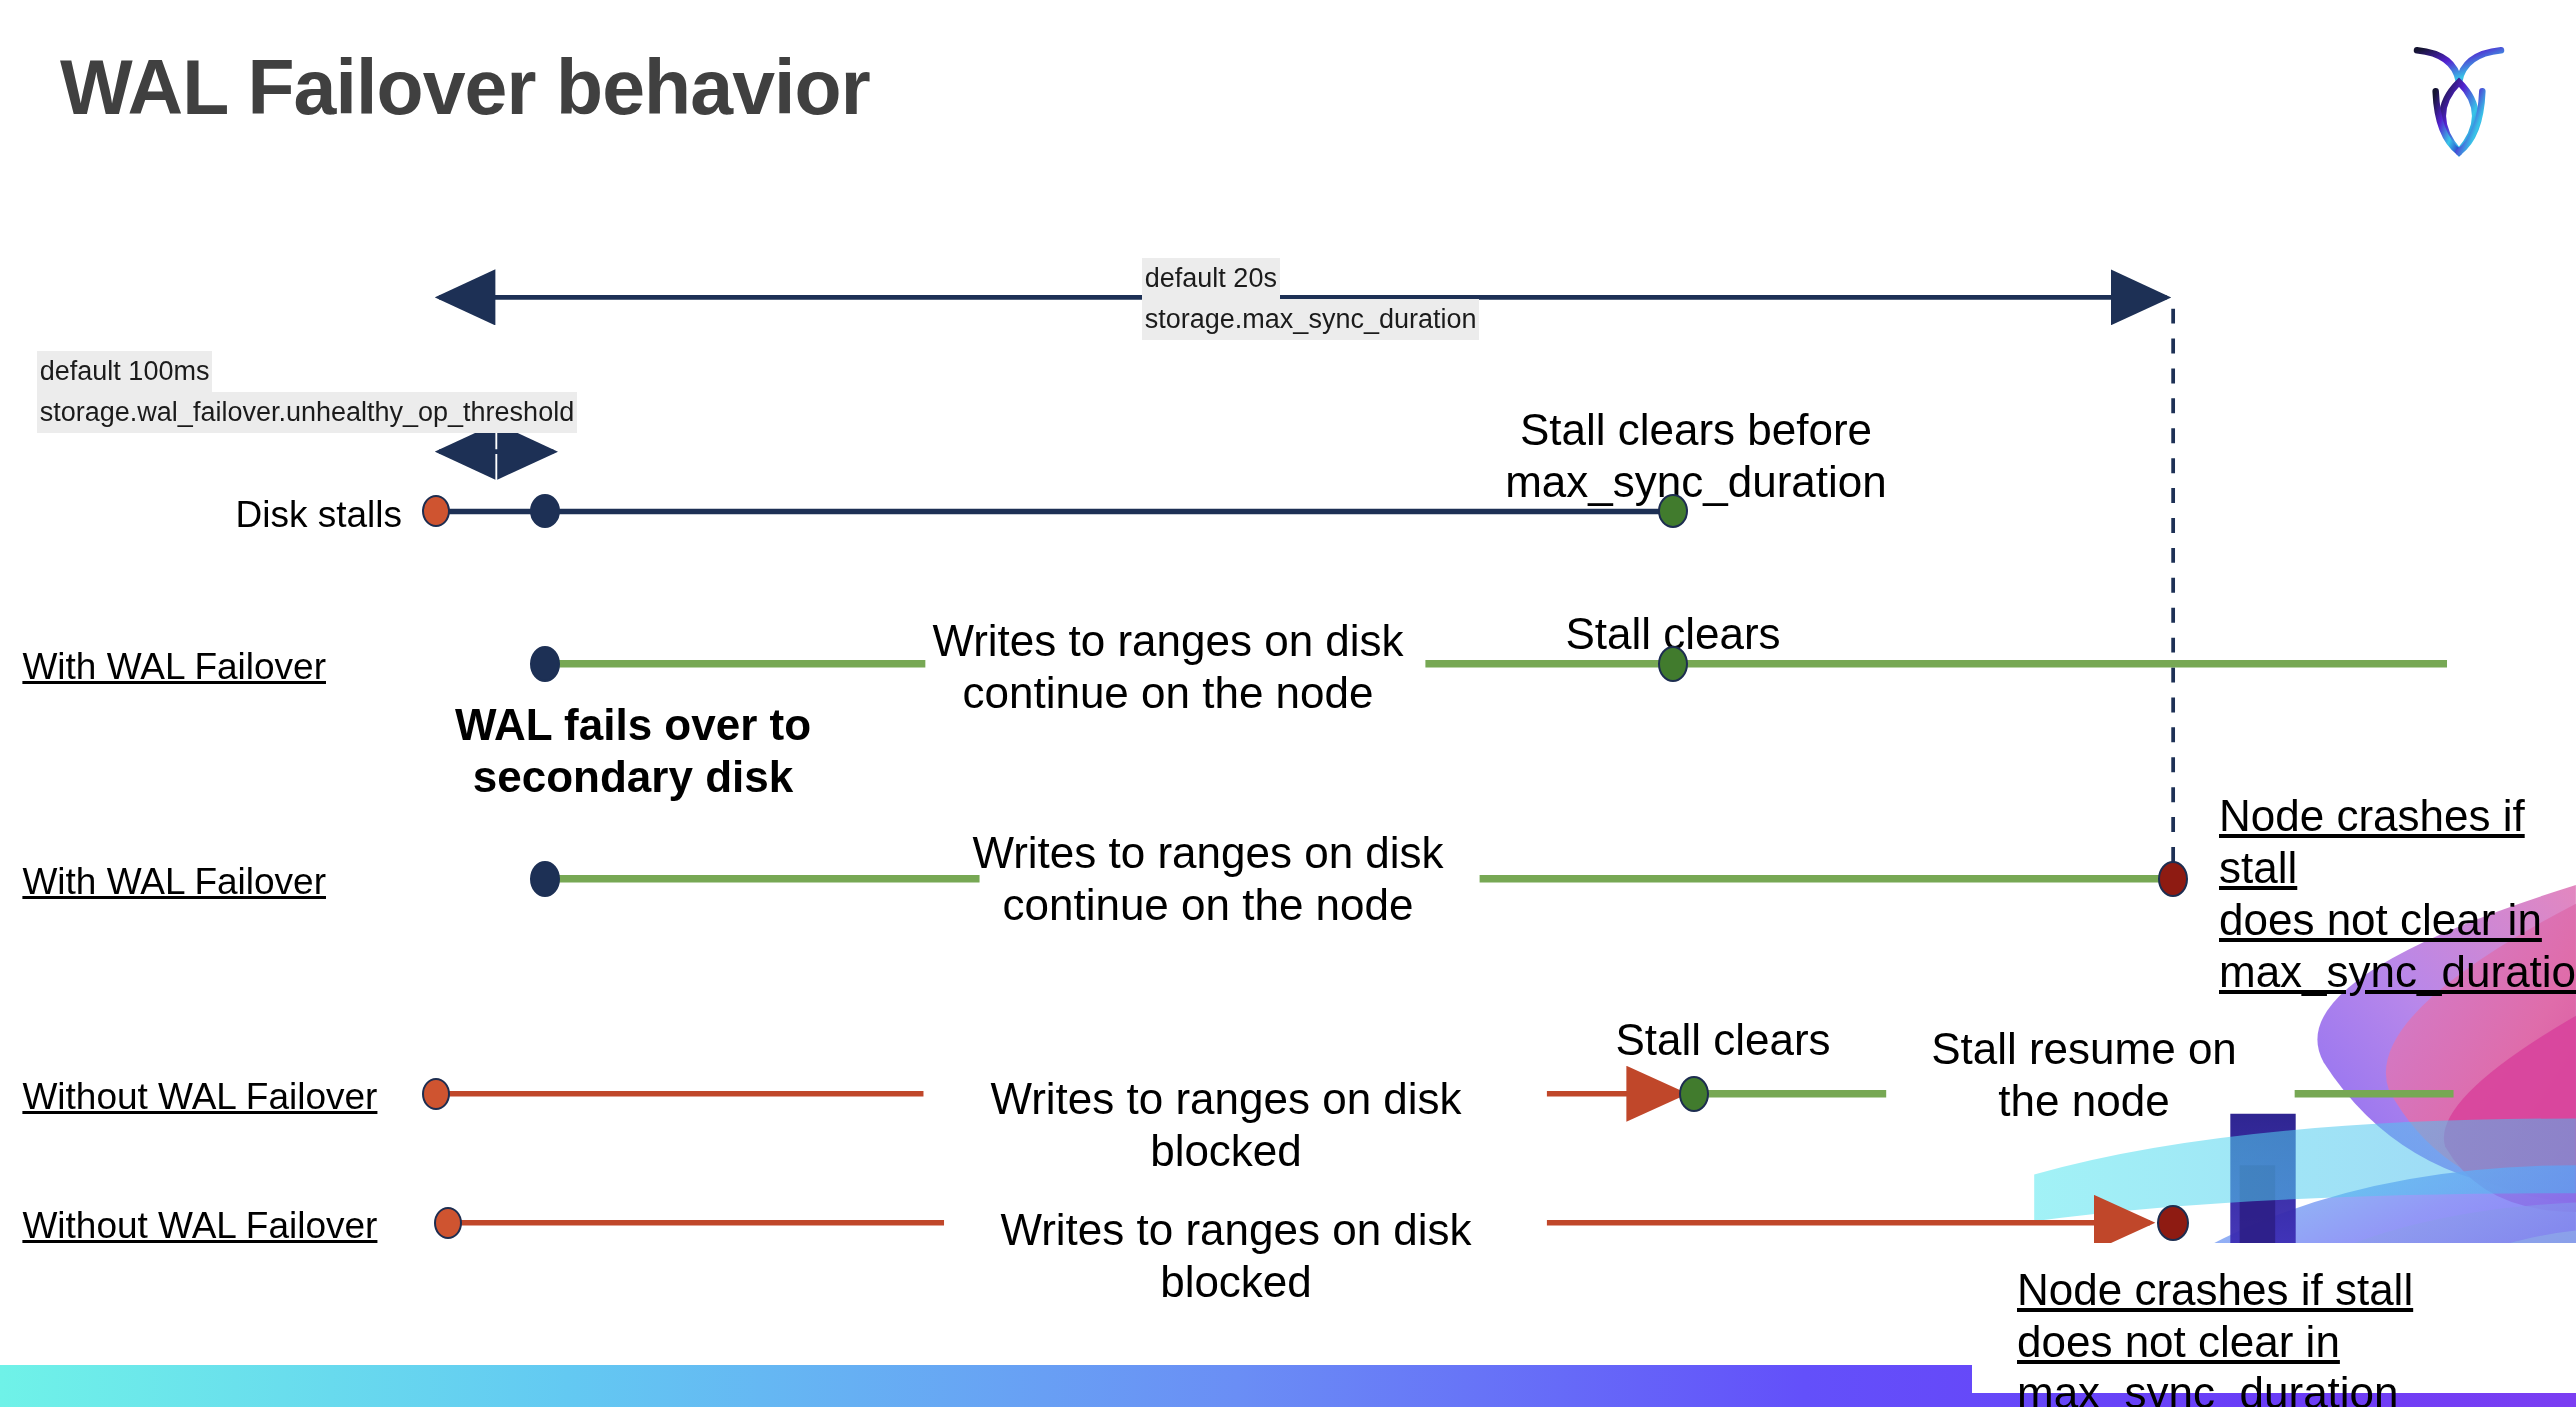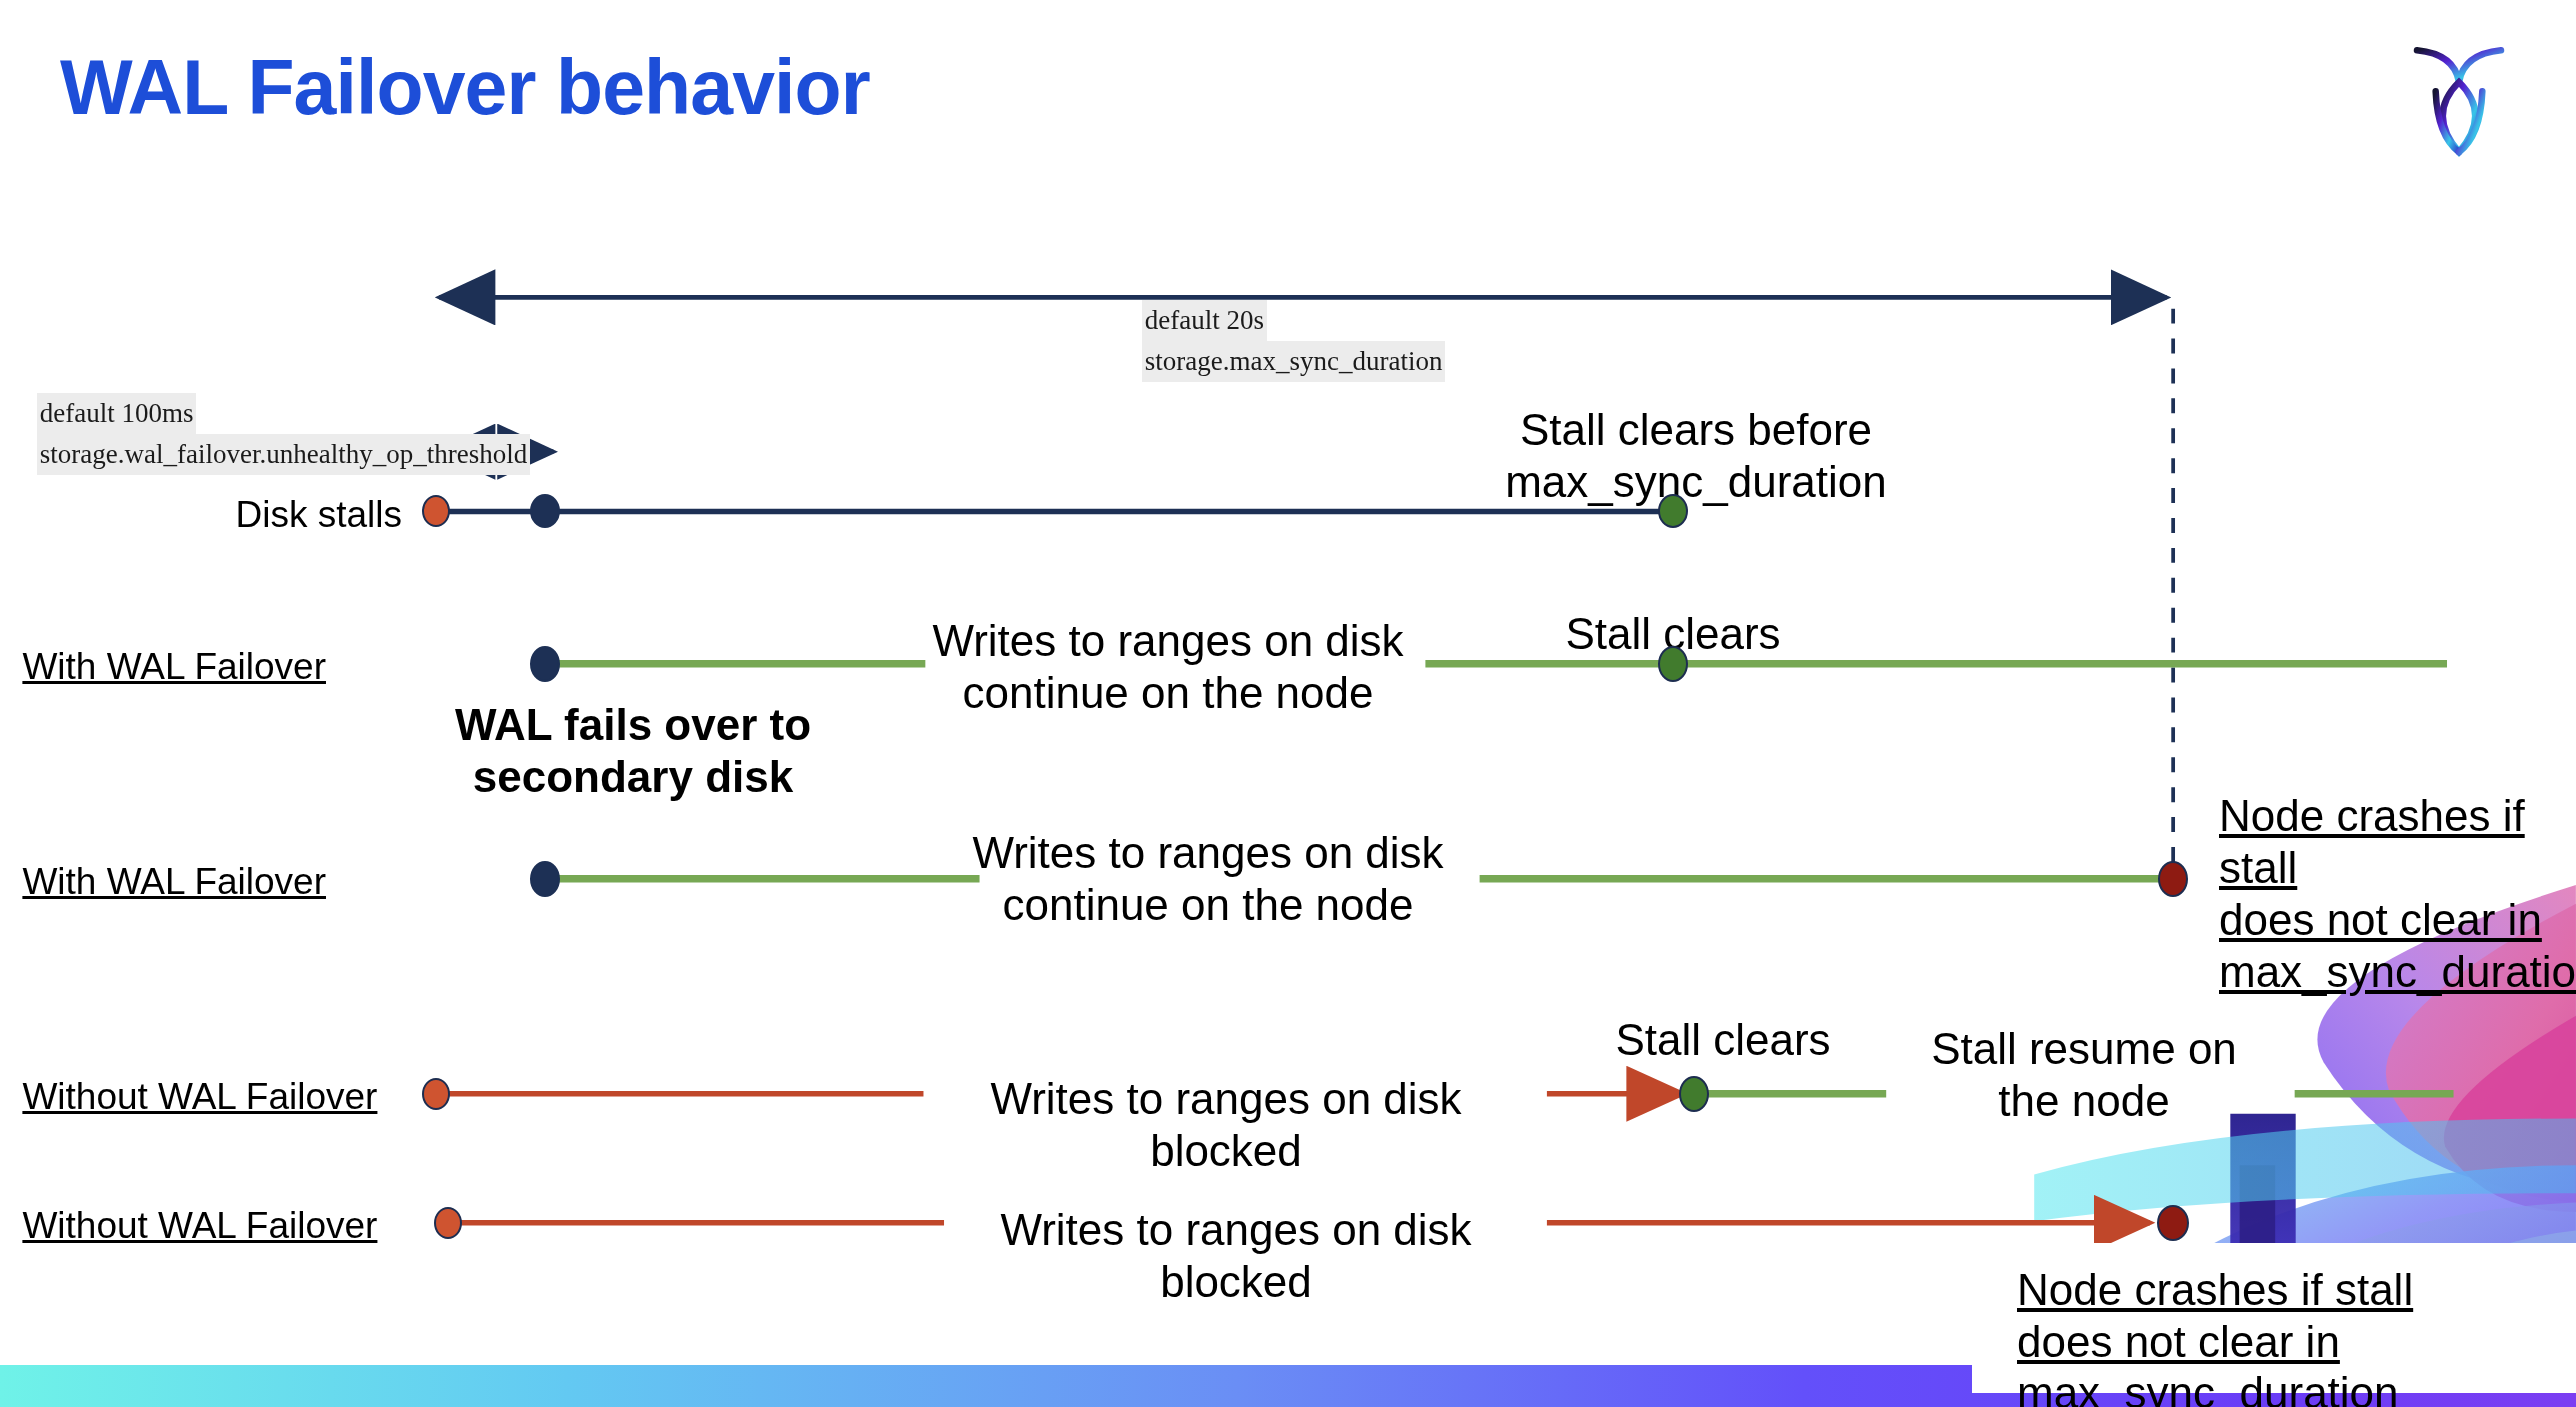--- a/index.html
+++ b/index.html
@@ -21,29 +21,29 @@
     position:absolute;left:0;bottom:0;width:2576px;height:43px;z-index:3;
     background:linear-gradient(90deg,#6ff2e8 0%,#63c9f2 22%,#6a8ef5 48%,#6350fa 70%,#6a3df7 88%,#7b3ef2 100%);
   }
 
   
   .logo{position:absolute;right:56px;top:26px;width:122px;height:140px;z-index:6;}
 
   
   .title{
     position:absolute;left:60px;top:45px;
-    font-size:77px;font-weight:bold;color:#1d4ed8;
+    font-size:77px;font-weight:bold;color:#404040;
     letter-spacing:-0.9px;line-height:1.1;white-space:nowrap;z-index:5;
   }
 
   
   .code-chip{
     position:absolute;z-index:5;
-    font-family:Liberation Serif, serif;
-    font-size:27px;color:#1b1b1b;line-height:1.45;white-space:nowrap;margin-top:42px;
+    font-family:Liberation Sans, sans-serif;
+    font-size:27px;color:#1b1b1b;line-height:1.45;white-space:nowrap;
   }
   .code-chip span{background:#ececec;padding:0.9px 2.8px;display:inline-block;}
 
   
   .layer{position:absolute;left:0;top:0;width:2576px;height:1408px;z-index:4;}
 
   
   .lbl{
     position:absolute;z-index:5;color:#000;
     font-size:44px;line-height:1.18;white-space:pre-line;

